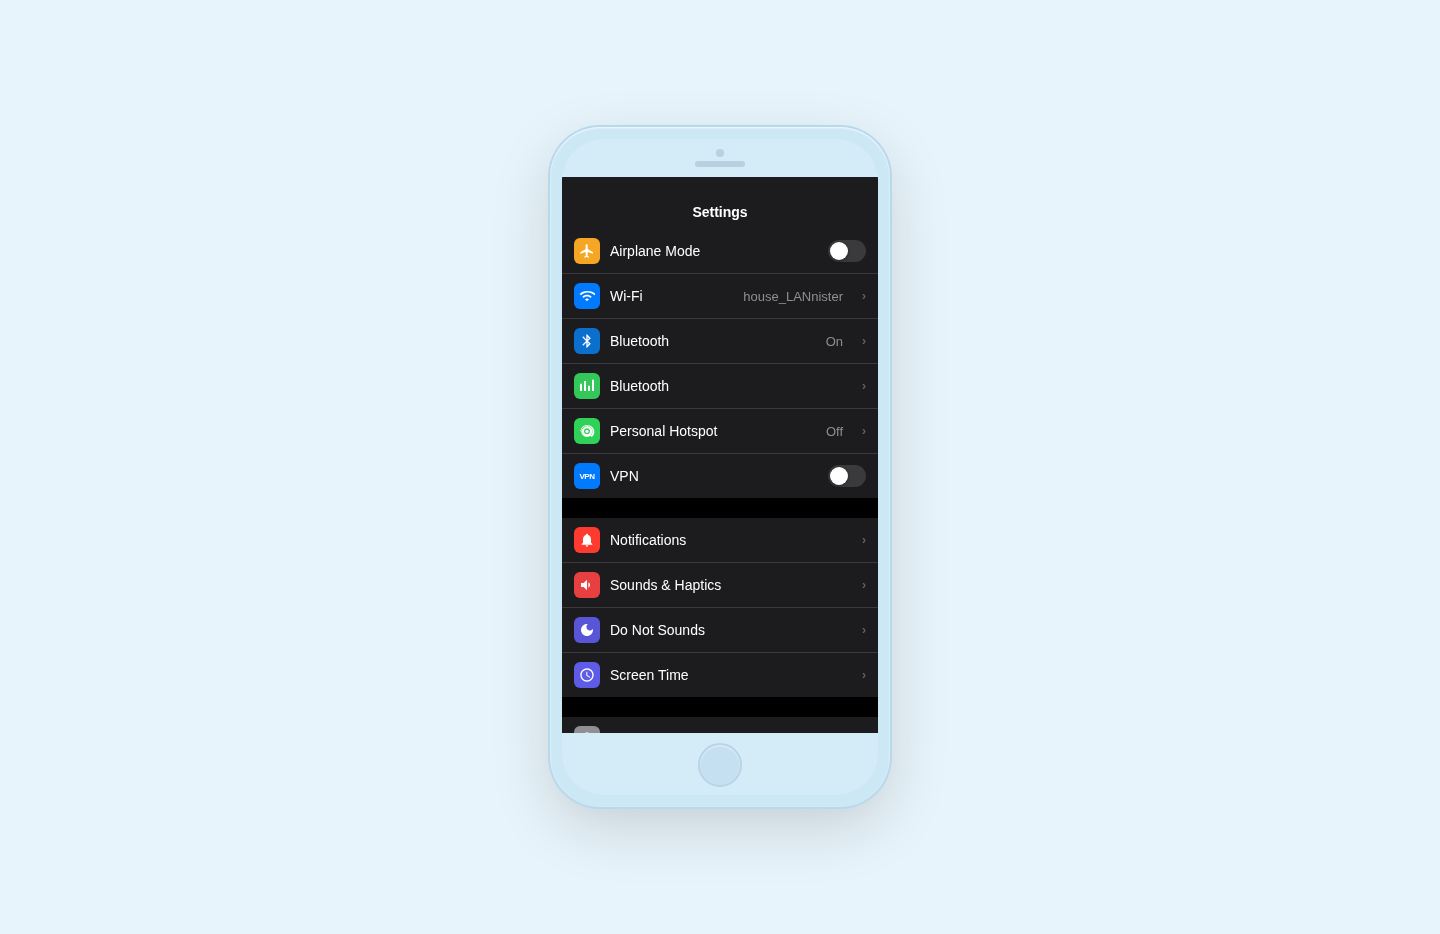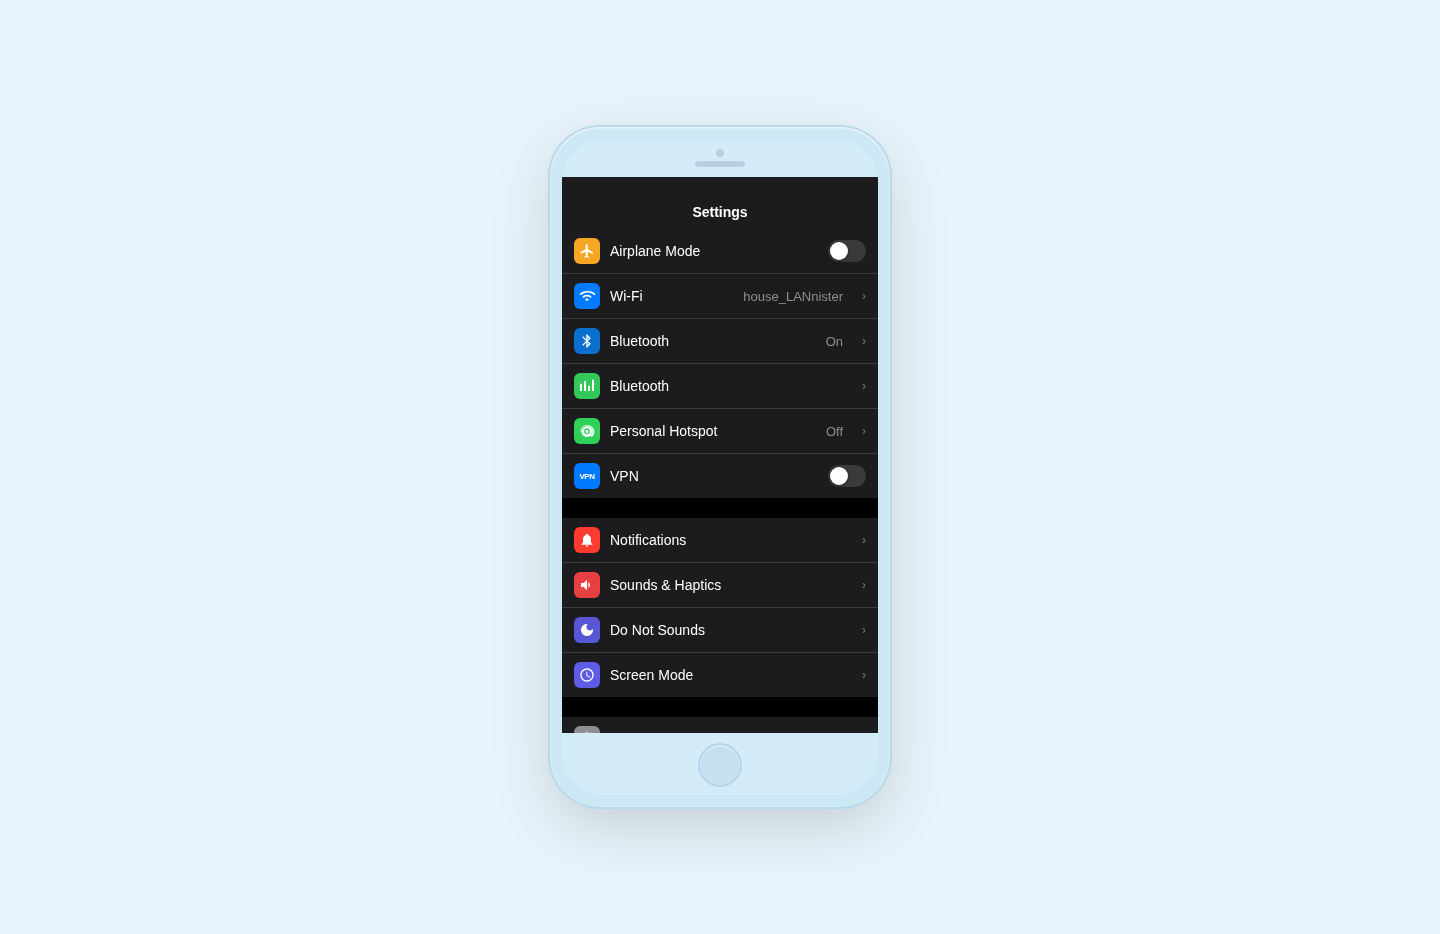--- a/index.html
+++ b/index.html
@@ -336,21 +336,21 @@
             <span class="row-label">Do Not Sounds</span>
             <span class="chevron">›</span>
           </div>
 
           <div class="settings-row">
             <div class="icon-wrap icon-indigo">
               <svg class="icon-svg" viewBox="0 0 24 24" fill="white">
                 <path d="M11.99 2C6.47 2 2 6.48 2 12s4.47 10 9.99 10C17.52 22 22 17.52 22 12S17.52 2 11.99 2zM12 20c-4.42 0-8-3.58-8-8s3.58-8 8-8 8 3.58 8 8-3.58 8-8 8zm.5-13H11v6l5.25 3.15.75-1.23-4.5-2.67z"></path>
               </svg>
             </div>
-            <span class="row-label">Screen Mode</span>
+            <span class="row-label">Screen Time</span>
             <span class="chevron">›</span>
           </div>
         </div>
 
         <div class="section-divider"></div>
 
         <div class="section">
 
           <div class="settings-row">
             <div class="icon-wrap icon-gray">

